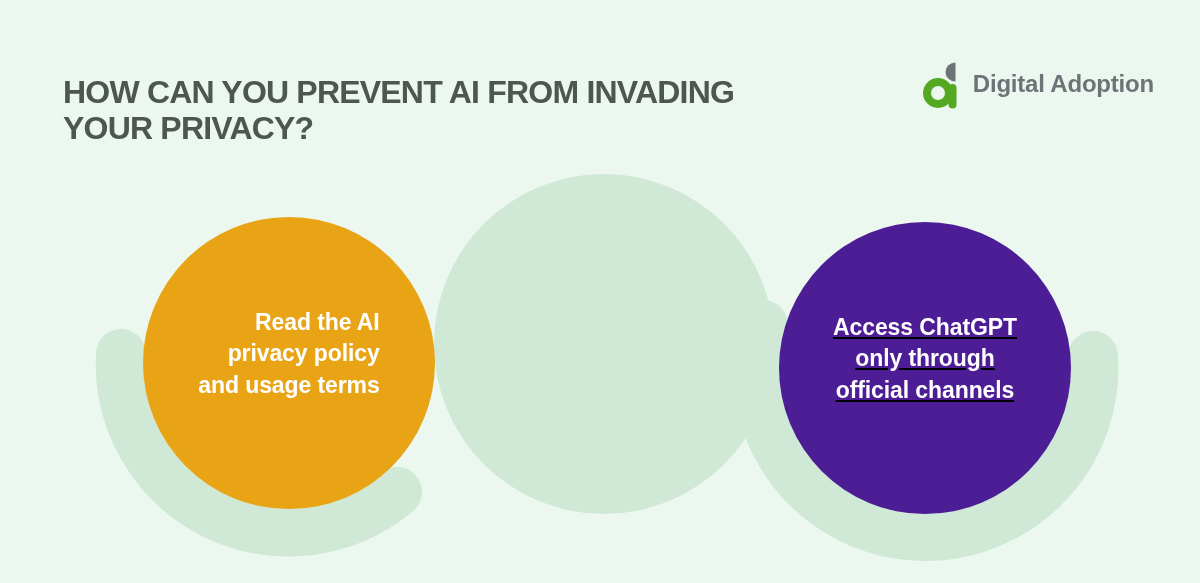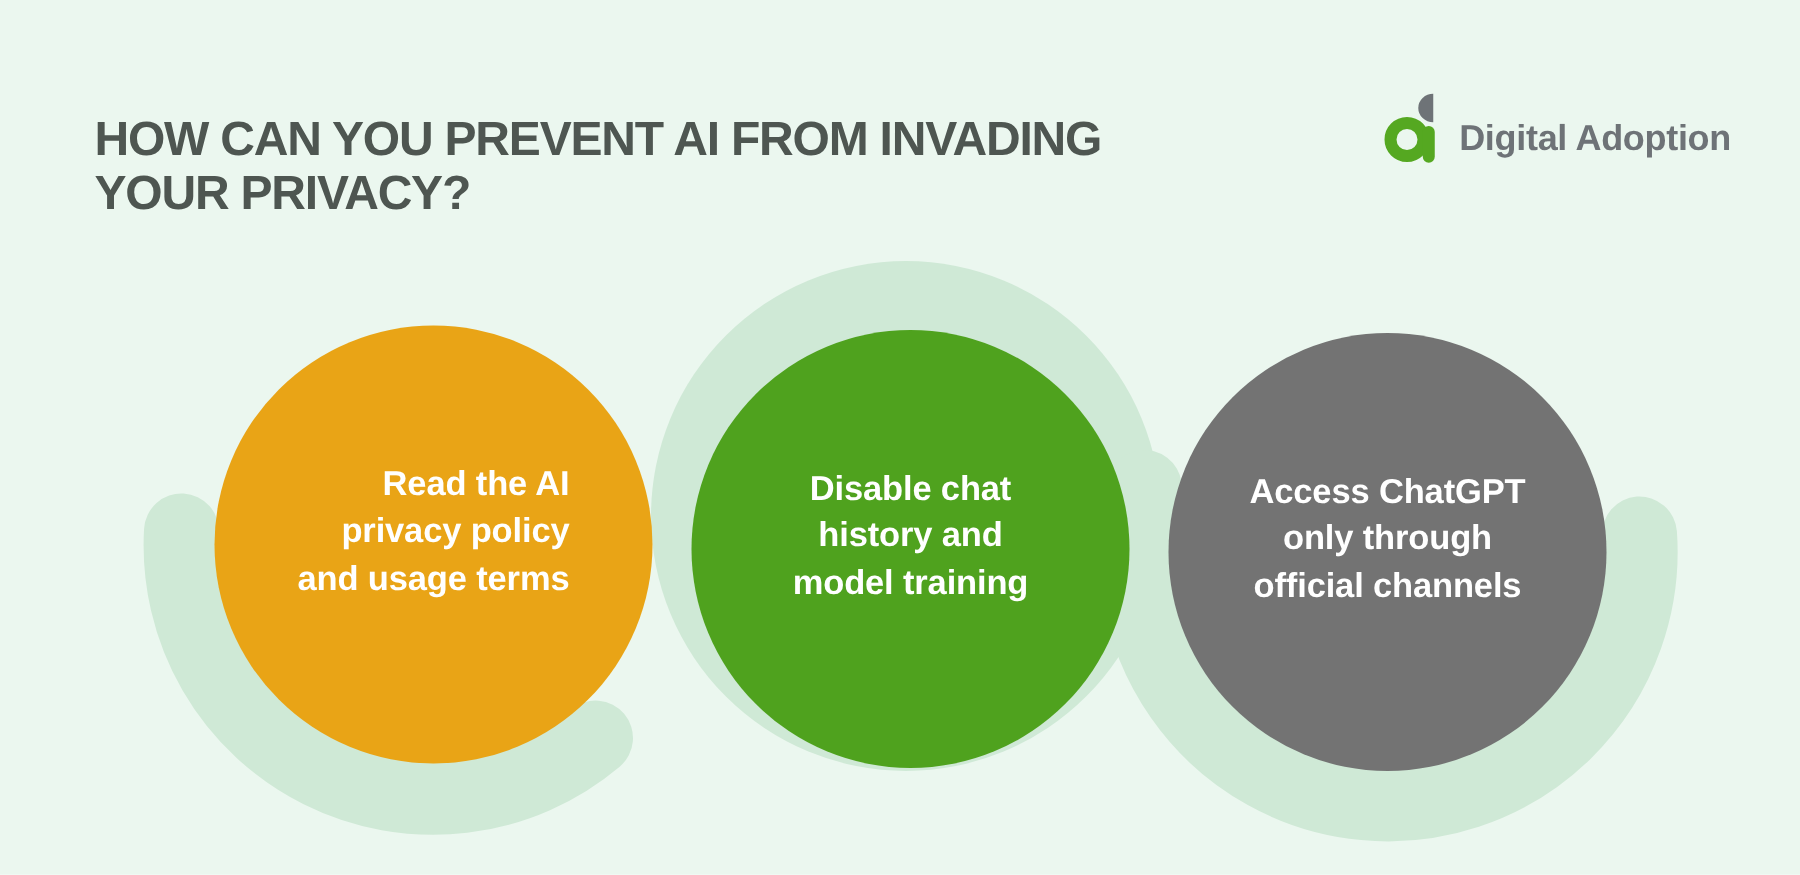--- a/index.html
+++ b/index.html
@@ -17,21 +17,21 @@
     position:absolute;left:63px;top:75px;
     width:700px;
     font-size:32px;font-weight:700;line-height:1.12;
     letter-spacing:-0.8px;
     color:#4E5651;
     white-space:pre-line;
     margin:0;
   }
   .logo{
     position:absolute;right:46px;top:62px;
-    display:flex;align-items:flex-end;gap:5px;
+    display:flex;align-items:center;gap:5px;
   }
   .logo svg{display:block;}
   .logo-text{
     font-size:24px;font-weight:600;color:#6E7377;
     letter-spacing:-0.2px;line-height:1;
     padding-bottom:4px;
   }
   
   .decor{position:absolute;left:0;top:0;}
   
@@ -77,25 +77,20 @@
     </svg>
     <span class="logo-text" style="color: rgb(110, 115, 119);">Digital Adoption</span>
   </div>
 
   <div class="bubble bubble-1" style="background-color: rgb(233, 164, 22);">
     <div class="bubble-label" style="color: rgb(255, 255, 255);">Read the AI
 privacy policy
 and usage terms</div>
   </div>
 
-  <div class="bubble bubble-2" style="background-color: rgb(79, 162, 30);">
-    <div class="bubble-label" style="color: rgb(255, 255, 255);">Disable chat
-history and
-model training</div>
-  </div>
 
-  <div class="bubble bubble-3" style="background-color: #737373;">
+  <div class="bubble bubble-3" style="background-color: #4c1d95; text-decoration: underline;">
     <div class="bubble-label" style="color: rgb(255, 255, 255);">Access ChatGPT
 only through
 official channels</div>
   </div>
 
 </div>
 
 </body></html>

